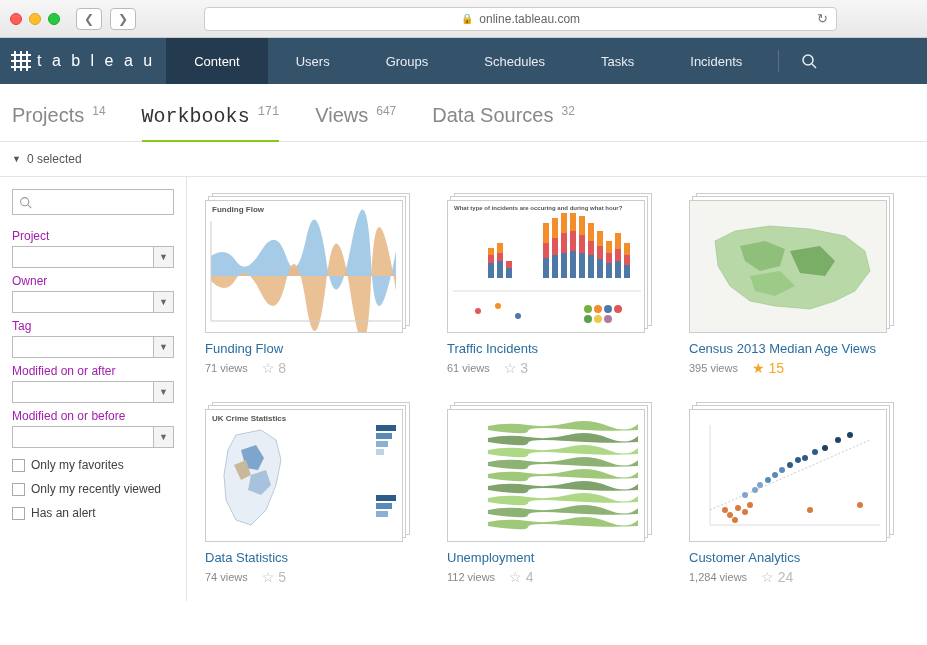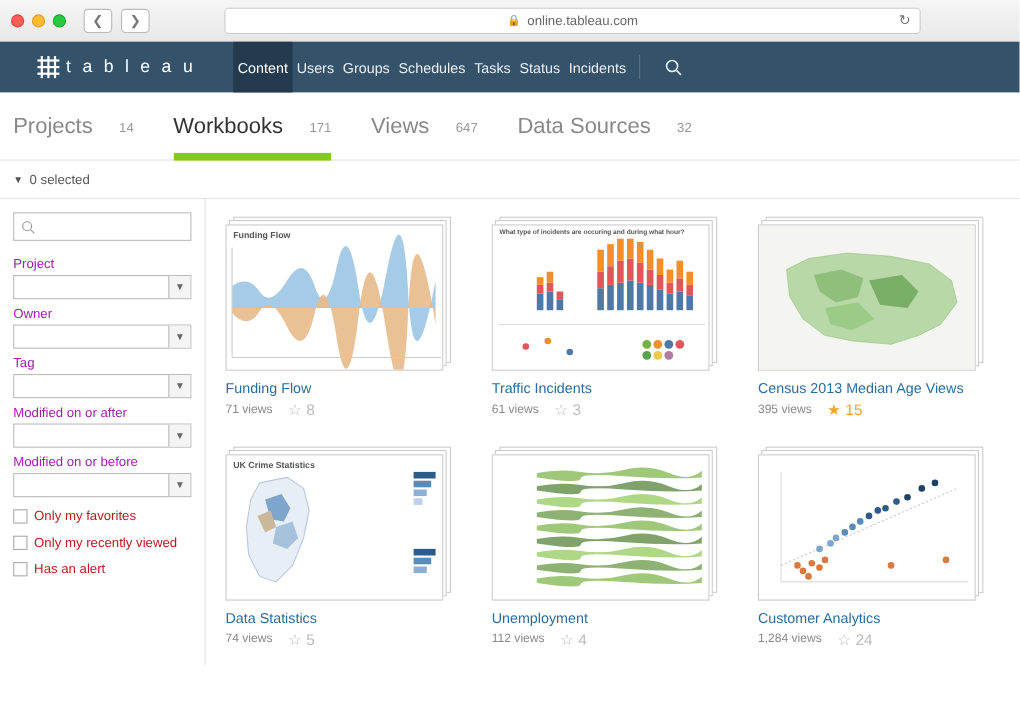--- a/index.html
+++ b/index.html
@@ -12,52 +12,52 @@
   .dot-red { background: #ff5f57; border: 1px solid #e0443e; }
   .dot-yellow { background: #ffbd2e; border: 1px solid #dea123; }
   .dot-green { background: #28c940; border: 1px solid #1aab29; }
   .nav-btn { width: 26px; height: 22px; border: 1px solid #bbb; background: #fff; border-radius: 4px; display: flex; align-items: center; justify-content: center; color: #777; font-size: 12px; }
   .url-bar { flex: 1; height: 24px; background: #fff; border: 1px solid #ccc; border-radius: 4px; margin: 0 80px 0 60px; display: flex; align-items: center; justify-content: center; color: #666; font-size: 12px; gap: 6px; position: relative; }
   .lock { font-size: 10px; }
   .reload { position: absolute; right: 8px; color: #777; font-size: 13px; }
   
   
   .header { background: #35526b; height: 46px; display: flex; align-items: center; color: #e8eef3; }
-  .logo { display: flex; align-items: center; gap: 6px; padding: 0 34px; font-size: 16px; letter-spacing: 3px; color: #fff; height: 100%; }
+  .logo { display: flex; align-items: center; gap: 6px; padding: 0 11px; font-size: 16px; letter-spacing: 3px; color: #fff; height: 100%; }
   .logo-mark { width: 20px; height: 20px; position: relative; }
   .logo-mark::before, .logo-mark::after { content: ""; position: absolute; background: #fff; }
   .logo-mark::before { width: 2px; height: 20px; left: 9px; top: 0; box-shadow: -6px 0 0 #fff, 6px 0 0 #fff; }
   .logo-mark::after { width: 20px; height: 2px; top: 9px; left: 0; box-shadow: 0 -6px 0 #fff, 0 6px 0 #fff; }
-  .nav-item { padding: 0 4px; height: 100%; display: flex; align-items: center; cursor: pointer; font-size: 13px; }
+  .nav-item { padding: 0 28px; height: 100%; display: flex; align-items: center; cursor: pointer; font-size: 13px; }
   .nav-item.active { background: #243a4f; color: #fff; }
   .nav-sep { width: 1px; height: 22px; background: #5a7186; margin: 0 8px; }
   .search-icon-nav { padding: 0 14px; color: #e8eef3; }
   
   
   .content-tabs { display: flex; align-items: baseline; padding: 20px 12px 0; gap: 36px; border-bottom: 1px solid #e4e4e4; }
-  .content-tab { display: flex; align-items: center; gap: 24px; padding-bottom: 12px; cursor: pointer; }
+  .content-tab { display: flex; align-items: flex-start; gap: 8px; padding-bottom: 12px; cursor: pointer; }
   .content-tab .label { font-size: 20px; color: #888; }
   .content-tab .count { font-size: 12px; color: #999; }
   .content-tab.active .label { color: #333; font-weight: 500; }
-  .content-tab.active { border-bottom: 7px solid #84cc16; margin-bottom: -1px; }
+  .content-tab.active { border-bottom: 2px solid #84cc16; margin-bottom: -1px; font-family: Liberation Mono, monospace; }
   
   
   .sel-row { padding: 10px 12px; font-size: 12px; color: #555; border-bottom: 1px solid #e4e4e4; display: flex; align-items: center; gap: 6px; }
   .sel-row .tri { font-size: 9px; }
   
   
   .main { display: flex; }
   .sidebar { width: 222px; border-right: 1px solid #e4e4e4; padding: 12px; }
   .search-box { width: 100%; height: 26px; border: 1px solid #bbb; padding: 0 6px; display: flex; align-items: center; color: #888; margin-bottom: 14px; }
   .filters-title { font-size: 15px; color: #666; margin-bottom: 10px; }
   .filter-label { font-size: 12px; color: #a21caf; margin: 6px 0 3px; }
   .select-box { width: 100%; height: 22px; border: 1px solid #bbb; display: flex; background: #fff; }
   .select-box .val { flex: 1; }
   .select-box .arrow { width: 20px; border-left: 1px solid #bbb; display: flex; align-items: center; justify-content: center; font-size: 9px; color: #666; background: #f4f4f4; }
-  .check-row { display: flex; align-items: center; gap: 6px; margin-top: 10px; font-size: 12px; color: #b91c1c; }
+  .check-row { display: flex; align-items: center; gap: 6px; margin-top: 10px; font-size: 12px; color: #404040; }
   .check-row .box { width: 13px; height: 13px; border: 1px solid #aaa; background: #fff; }
   
   
   .grid { flex: 1; padding: 16px 18px; display: grid; grid-template-columns: repeat(3, 1fr); gap: 26px 22px; align-content: start; }
   .card { width: 220px; }
   .thumb-stack { position: relative; width: 205px; height: 140px; }
   .thumb-stack .sheet { position: absolute; border: 1px solid #ccc; background: #fff; width: 198px; height: 133px; }
   .thumb-stack .s1 { top: 0; left: 7px; }
   .thumb-stack .s2 { top: 3px; left: 3px; }
   .thumb-stack .s3 { top: 7px; left: 0; overflow: hidden; }
@@ -89,21 +89,20 @@
 <div class="header">
   <div class="logo">
     <span class="logo-mark"></span>
     <span>t a b l e a u</span>
   </div>
   <div class="nav-item active">Content</div>
   <div class="nav-item">Users</div>
   <div class="nav-item">Groups</div>
   <div class="nav-item">Schedules</div>
   <div class="nav-item">Tasks</div>
-  <div class="nav-item">Status</div>
   <div class="nav-item">Incidents</div>
   <div class="nav-sep"></div>
   <div class="search-icon-nav">
     <svg width="16" height="16" viewBox="0 0 16 16">
         <circle cx="7" cy="7" r="5" stroke="#e8eef3" stroke-width="1.5" fill="none"></circle>
         <line x1="11" y1="11" x2="15" y2="15" stroke="#e8eef3" stroke-width="1.5"></line>
       </svg>
   </div>
 </div>
 

